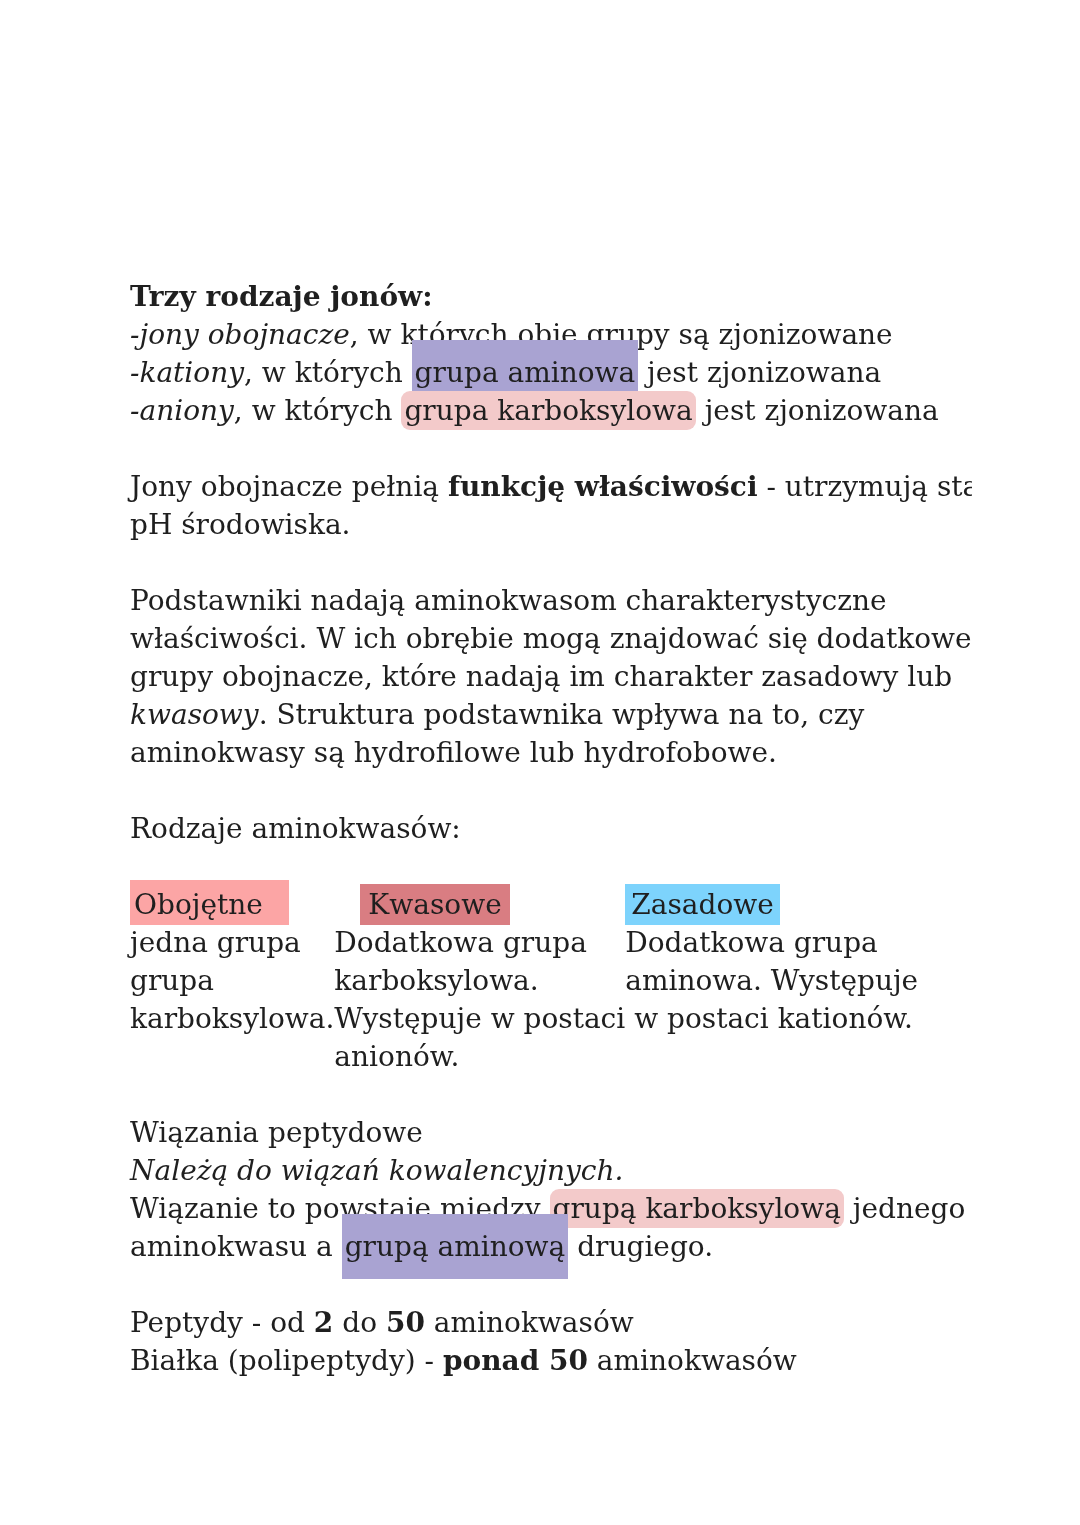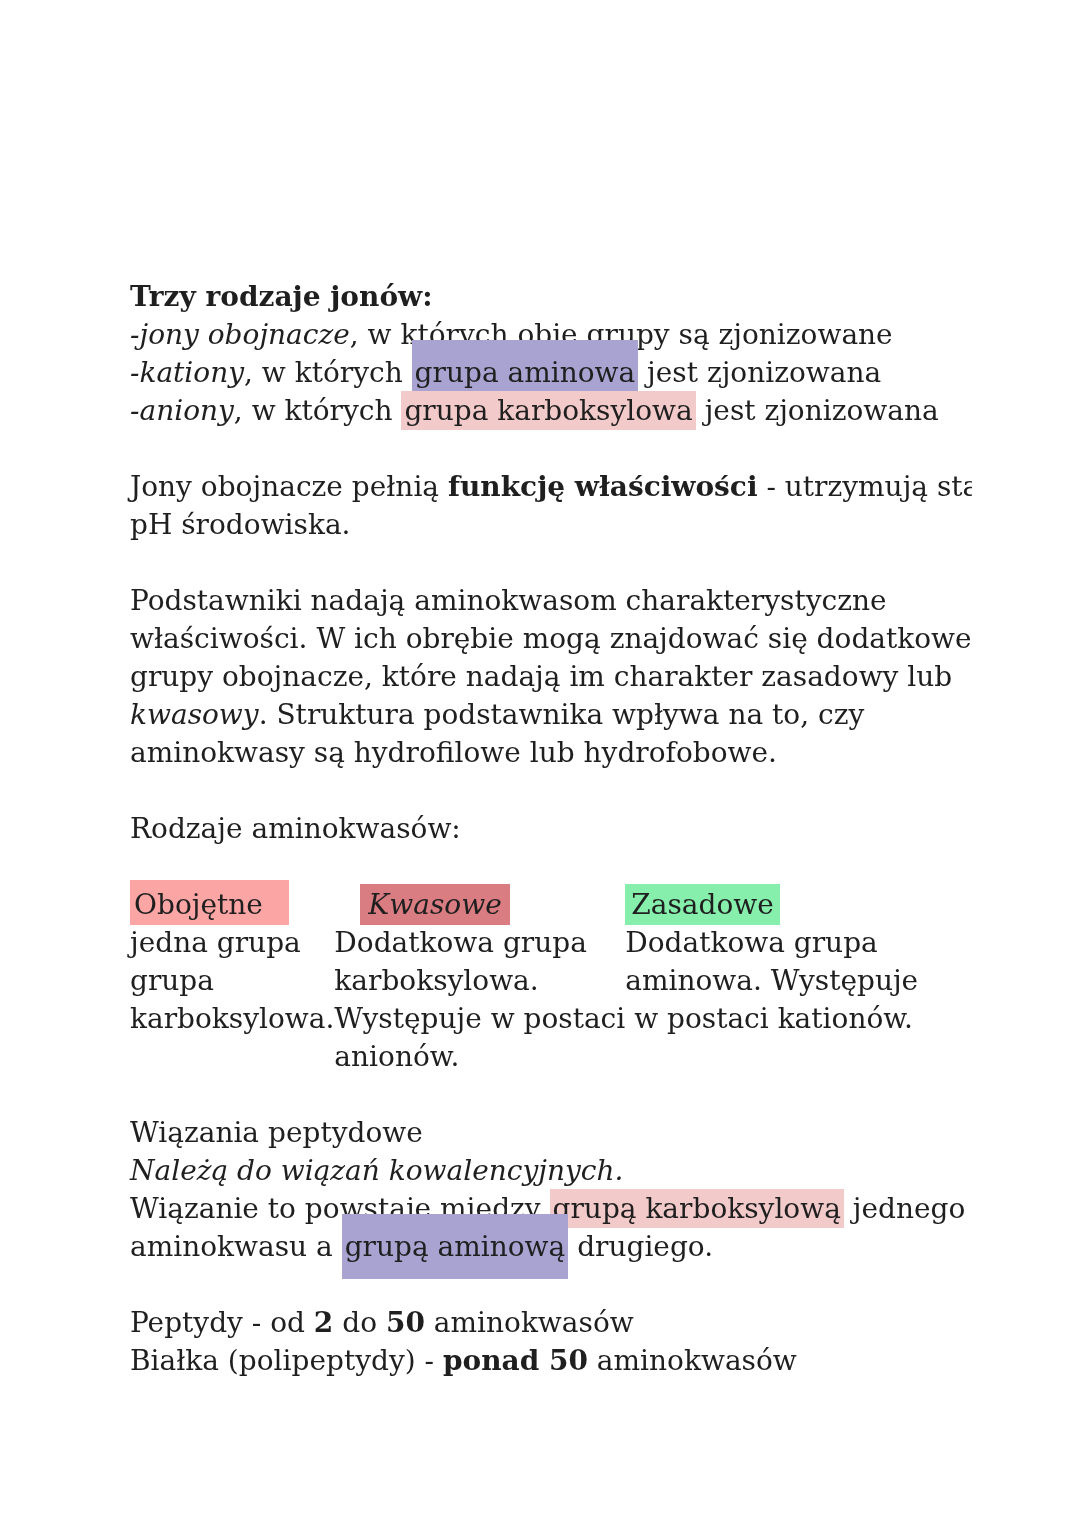--- a/index.html
+++ b/index.html
@@ -24,24 +24,24 @@
   .line {
     height: 38px;
     line-height: 38px;
     white-space: nowrap;
   }
   .run { white-space: pre; }
   .bold { font-weight: 700; }
   .italic { font-style: italic; }
   .underline { text-underline-offset: 4px; }
   .hl-purple { background: #a9a3d2; padding: 16px 3px; }
-  .hl-pink   { background: #f3caca; padding: 3px 3px; }
+  .hl-pink   { background: #f3caca; padding: 3px 3px; border-radius: 9px; }
   .hl-gray   { background: #fca5a5; padding: 8px 26px 4px 4px; }
-  .hl-red    { background: #d97d82; padding: 4px 8px; font-style: italic; }
-  .hl-blue   { background: #86efac; padding: 4px 6px; }
+  .hl-red    { background: #d97d82; padding: 4px 8px; }
+  .hl-blue   { background: #7dd3fc; padding: 4px 6px; }
   .table { display: flex; }
   .col1 { width: 242px; }
   .col2 { width: 294px; }
   .col3 { flex: 1; }
   .col2 .col-header { padding-left: 26px; }
 </style>
 </head>
 <body>
 
 <div class="page">

